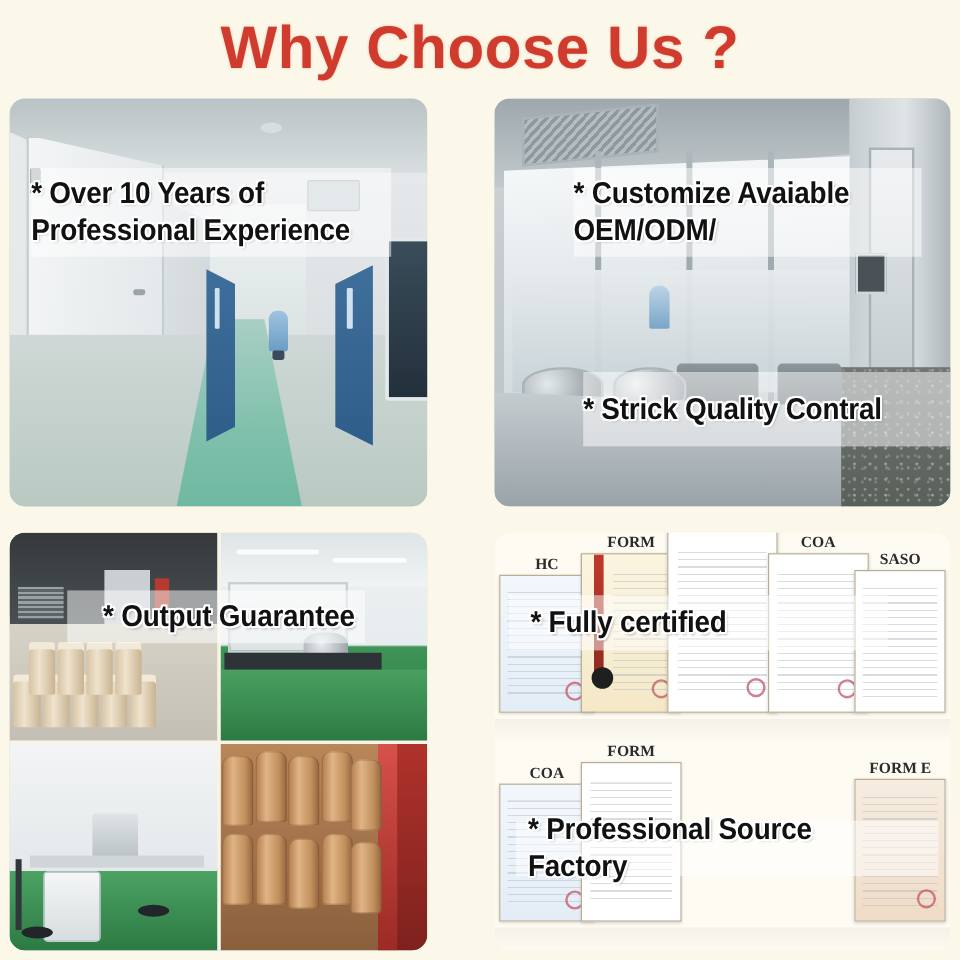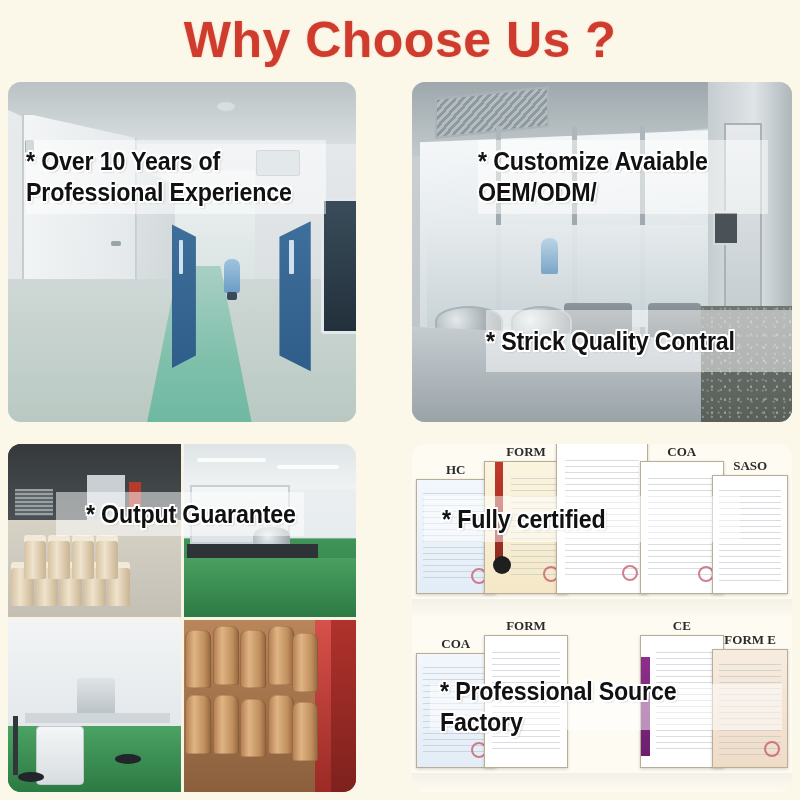--- a/index.html
+++ b/index.html
@@ -505,27 +505,20 @@
         </div>
 
         <div class="cert-item" style="left:19%; width:22%; height:76%;">
           <div class="cert-label" style="top:-17px;">FORM</div>
           <div class="cert-paper">
             <div class="lines"></div>
           </div>
         </div>
 
 
-        <div class="cert-item" style="left:60%; width:22%; height:76%;">
-          <div class="cert-label" style="top:-17px;">CE</div>
-          <div class="cert-paper">
-            <div class="cert-purple"></div>
-            <div class="lines" style="left:18%;"></div>
-          </div>
-        </div>
 
         <div class="cert-item" style="left:79%; width:20%; height:68%;">
           <div class="cert-label" style="top:-17px;text-align:center;">FORM E</div>
           <div class="cert-paper brown">
             <div class="lines"></div>
             <div class="seal"></div>
           </div>
         </div>
 
         <div class="reflection" style="bottom:0;"></div>

